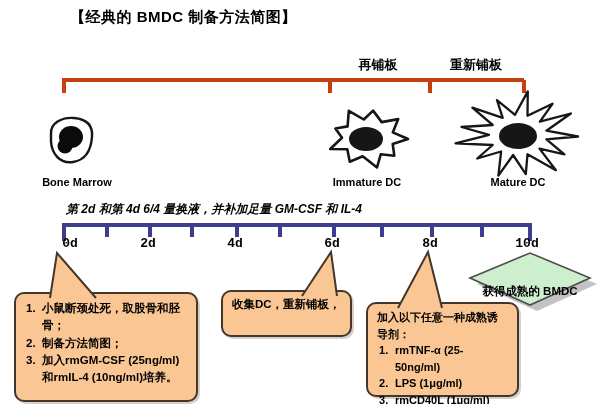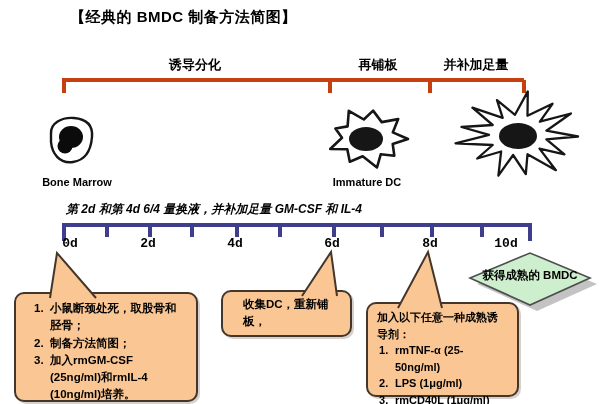--- a/index.html
+++ b/index.html
@@ -26,85 +26,85 @@
   .tl-tick { background:#3E3E8C; width:4px; height:11px; top:226px; }
   .tl-tick.end { height:15px; }
   .day-label { top:236px; font-size:13px; font-weight:bold; width:36px; text-align:center;font-family:Liberation Mono, monospace; }
 
   
   .callout {
     background:#FAC694; border:2px solid #44362A; border-radius:10px;
     box-shadow:2px 2px 0 rgba(90,70,50,0.25);
     font-size:11.5px; font-weight:bold; line-height:1.5; box-sizing:border-box;
   }
-  .callout-left  { left:14px;  top:292px; width:184px; height:110px; padding:6px 16px; }
-  .callout-mid   { left:221px; top:290px; width:131px; height:47px;  padding:4px 20px; }
+  .callout-left  { left:14px;  top:292px; width:184px; height:110px; padding:6px 8px; }
+  .callout-mid   { left:221px; top:290px; width:131px; height:47px;  padding:4px 9px; }
   .callout-right { left:366px; top:302px; width:153px; height:95px;  padding:5px 9px; font-size:11px; }
   .callout ol { margin:0; padding:0; list-style:none; counter-reset:n; }
   .callout li { counter-increment:n; padding-left:18px; position:relative; }
   .callout li::before { content:counter(n) "."; position:absolute; left:2px; }
   .tail { overflow:visible; }
 
   
-  .diamond-text { left:470px; top:268px; width:120px; text-align:center; font-size:11.5px; font-weight:bold; }
+  .diamond-text { left:470px; top:284px; width:120px; text-align:center; font-size:11.5px; font-weight:bold; }
 </style>
 </head>
 <body>
 
 <div class="canvas">
 
   <div class="abs title">【经典的 BMDC 制备方法简图】</div>
 
   <div class="abs ph-line"></div>
   <div class="abs ph-tick" style="left:62px"></div>
   <div class="abs ph-tick" style="left:328px"></div>
   <div class="abs ph-tick" style="left:428px"></div>
   <div class="abs ph-tick" style="left:522px"></div>
-  <div class="abs ph-label" style="left:150px">诱导分化</div>
   <div class="abs ph-label" style="left:333px">再铺板</div>
-  <div class="abs ph-label" style="left:431px">并补加足量</div>
+  <div class="abs ph-label" style="left:431px">重新铺板</div>
 
   <svg class="abs" style="left:42px; top:112px" width="58" height="58" viewBox="0 0 58 58">
     <path d="M 9,22 C 8,11 20,5 32,6 C 44,7 51,13 50,25 C 49,37 45,48 31,50 C 17,52 10,41 9,30 Z" fill="#ffffff" stroke="#161616" stroke-width="2.4" stroke-linejoin="round"></path>
     <ellipse cx="29" cy="25" rx="12" ry="11" fill="#0b0b0b"></ellipse>
     <circle cx="23" cy="34" r="7.5" fill="#0b0b0b"></circle>
   </svg>
   <div class="abs cell-label" style="left:27px">Bone Marrow</div>
 
   <svg class="abs" style="left:314px; top:100px" width="108" height="76" viewBox="0 0 108 76">
     <polygon id="star-immature" fill="#ffffff" stroke="#161616" stroke-width="2.6" stroke-linejoin="round" points="94.0,39.0 78.7,43.9 80.3,55.7 66.7,54.3 63.0,67.5 48.7,56.3 35.8,61.7 33.3,49.3 16.2,49.0 28.0,37.7 21.4,28.5 33.6,26.4 34.8,10.8 49.8,19.5 59.1,10.6 67.7,22.1 84.2,19.1 78.8,32.4"></polygon>
     <ellipse cx="52" cy="39" rx="17" ry="12" fill="#161616"></ellipse>
   </svg>
   <div class="abs cell-label" style="left:317px">Immature DC</div>
 
   <svg class="abs" style="left:450px; top:88px" width="136" height="98" viewBox="0 0 136 98">
     <polygon id="star-mature" fill="#ffffff" stroke="#161616" stroke-width="2.3" stroke-linejoin="round" points="128.0,48.5 96.4,51.3 114.4,66.3 89.5,60.6 105.9,82.2 77.5,66.2 75.8,86.1 63.1,67.0 48.4,87.6 51.1,63.5 27.2,70.5 42.7,57.0 5.5,55.3 39.0,46.8 11.5,39.0 42.7,37.0 22.4,19.7 52.7,29.8 47.0,12.2 65.0,26.8 77.8,3.4 77.5,27.8 102.5,15.8 89.9,33.7 120.9,25.5 96.4,42.7"></polygon>
     <ellipse cx="68" cy="48" rx="19" ry="13" fill="#161616"></ellipse>
   </svg>
+  <div class="abs cell-label" style="left:468px">Mature DC</div>
 
   <div class="abs note">第 2d 和第 4d 6/4 量换液，并补加足量 GM-CSF 和 IL-4</div>
 
   <div class="abs tl-line"></div>
   <div class="abs tl-tick end" style="left:62px"></div>
   <div class="abs tl-tick" style="left:105px"></div>
   <div class="abs tl-tick" style="left:148px"></div>
   <div class="abs tl-tick" style="left:190px"></div>
   <div class="abs tl-tick" style="left:235px"></div>
   <div class="abs tl-tick" style="left:278px"></div>
   <div class="abs tl-tick" style="left:332px"></div>
   <div class="abs tl-tick" style="left:380px"></div>
   <div class="abs tl-tick" style="left:430px"></div>
   <div class="abs tl-tick" style="left:480px"></div>
   <div class="abs tl-tick end" style="left:528px"></div>
   <div class="abs day-label" style="left:52px">0d</div>
   <div class="abs day-label" style="left:130px">2d</div>
   <div class="abs day-label" style="left:217px">4d</div>
   <div class="abs day-label" style="left:314px">6d</div>
   <div class="abs day-label" style="left:412px">8d</div>
-  <div class="abs day-label" style="left:488px">10d</div>
+  <div class="abs day-label" style="left:509px">10d</div>
 
   <svg class="abs" style="left:464px; top:247px" width="136" height="70" viewBox="0 0 136 70">
     <polygon points="13,37 73,12 133,37 73,64" fill="#B9B9B9" opacity="0.85"></polygon>
     <polygon points="6,31 66,6 126,31 66,58" fill="#CDEFCD" stroke="#4D4D4D" stroke-width="1.6"></polygon>
   </svg>
   <div class="abs diamond-text">获得成熟的 BMDC</div>
 
   <div class="abs callout callout-left">
     <ol>
       <li>小鼠断颈处死，取股骨和胫骨；</li>

